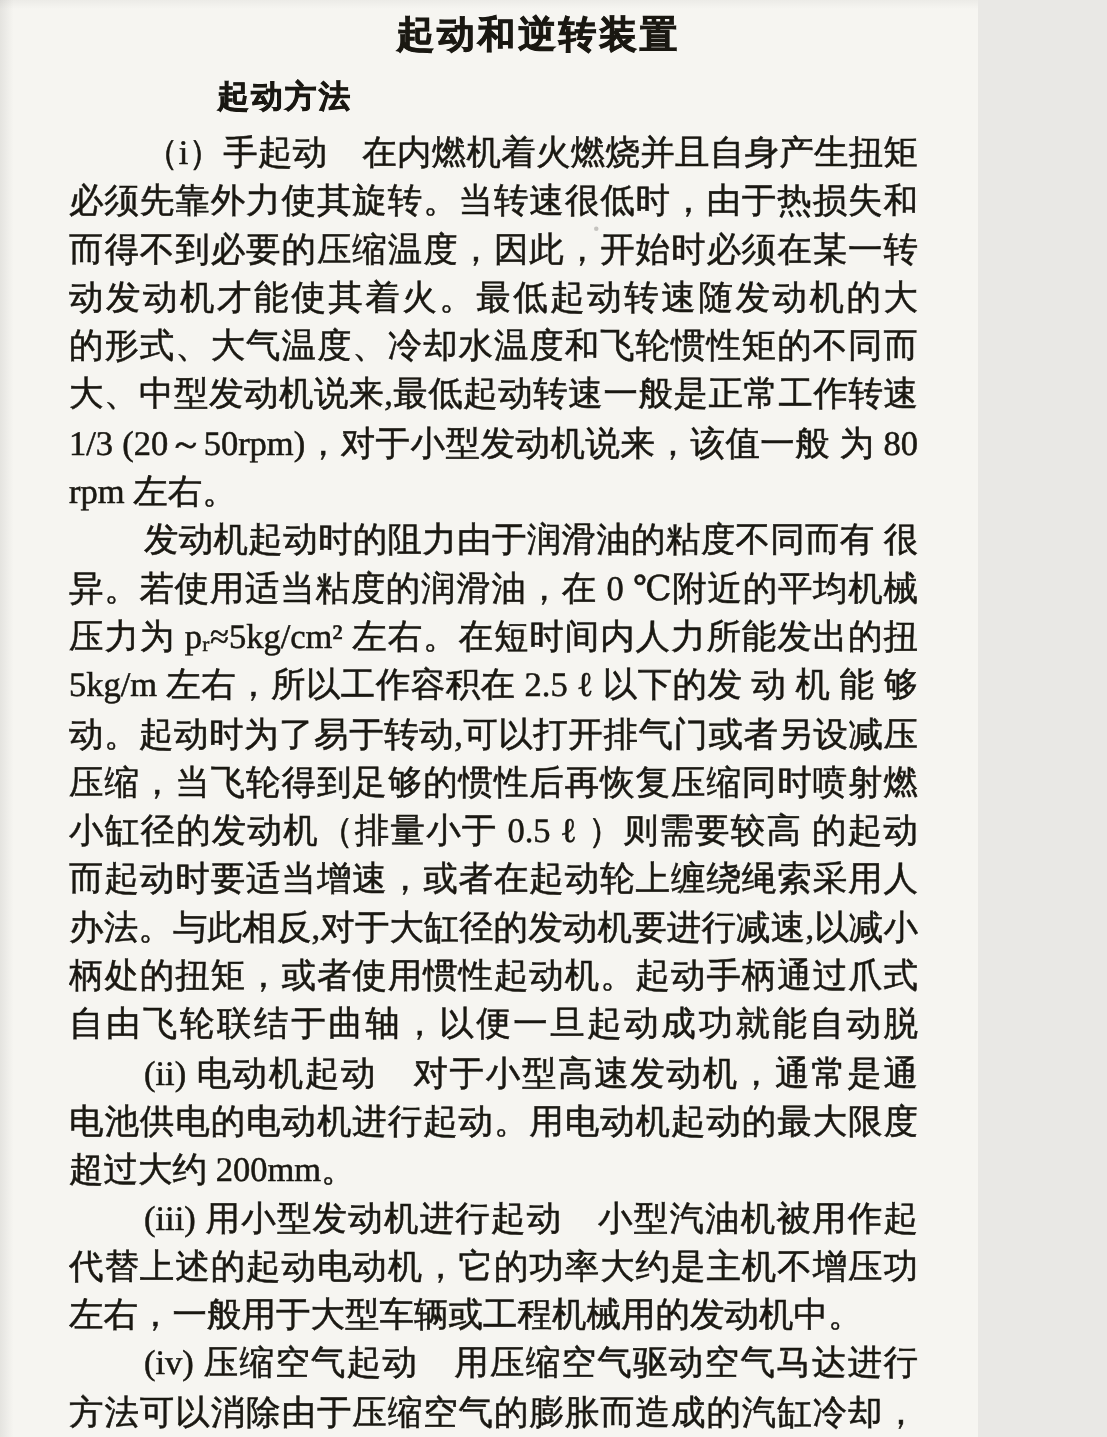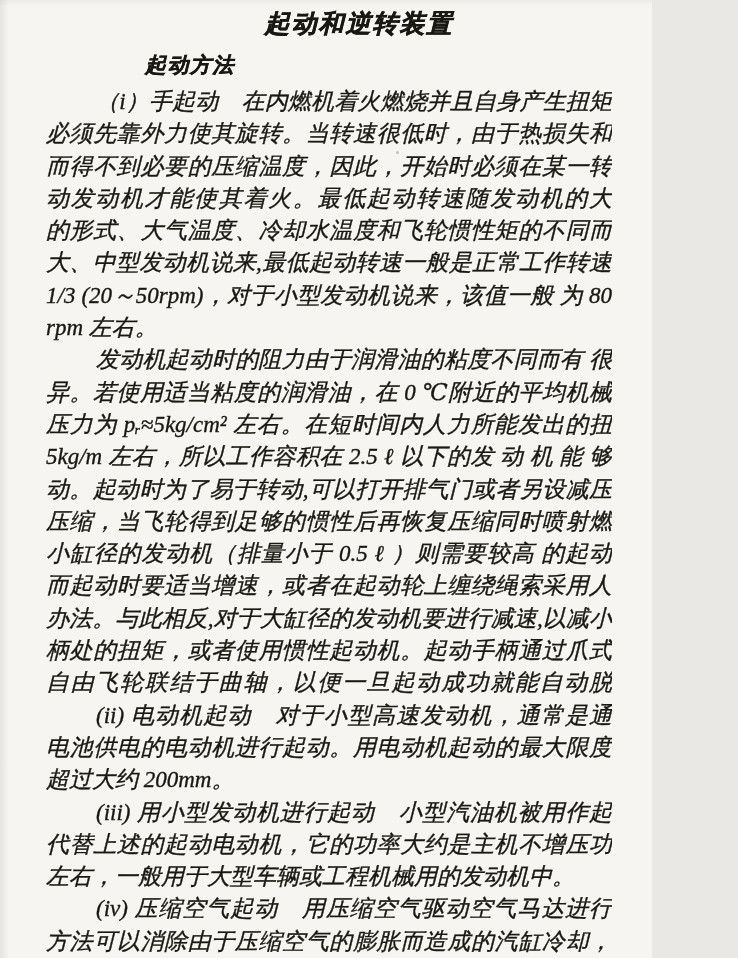--- a/index.html
+++ b/index.html
@@ -5,21 +5,20 @@
   html, body { margin: 0; padding: 0; background: #e9e8e5; }
   .page {
     position: relative;
     width: 652px;
     height: 958px;
     margin: 0;
     overflow: hidden;
     background: #f6f5f1;
     color: #1a1812;
     font-family: "Liberation Serif", "DejaVu Serif", serif;
-    font-style: italic;
   }
   
   .page::before {
     content: "";
     position: absolute;
     inset: 0;
     pointer-events: none;
     background:
       linear-gradient(to right, rgba(50,50,48,0.09), rgba(50,50,48,0) 9px),
       linear-gradient(to bottom, rgba(50,50,48,0.05), rgba(50,50,48,0) 6px);

